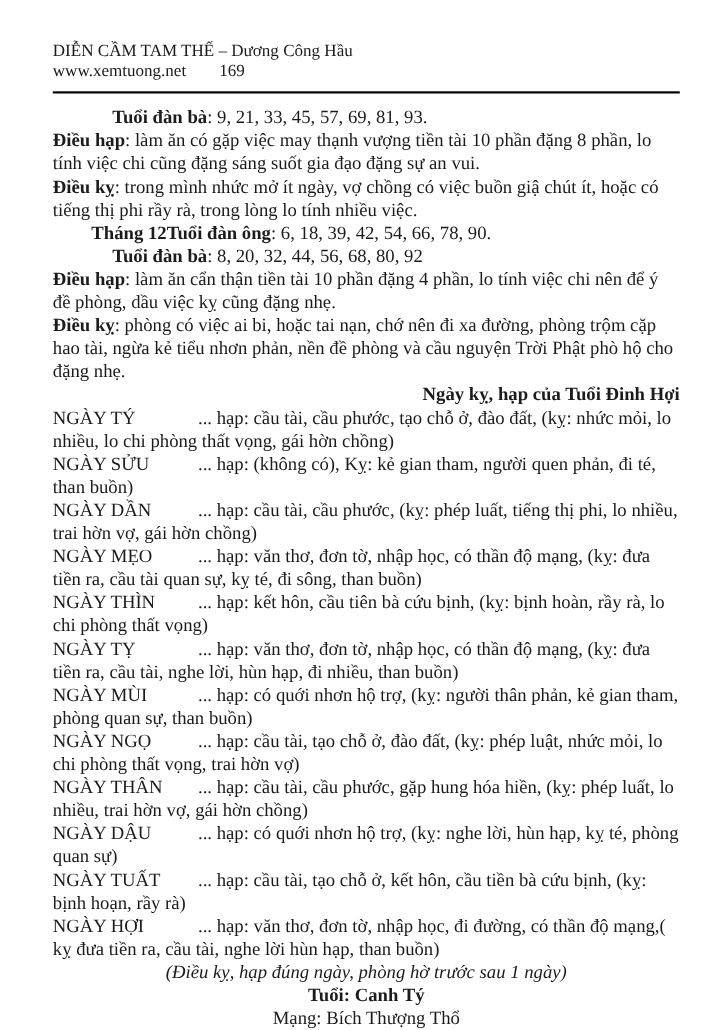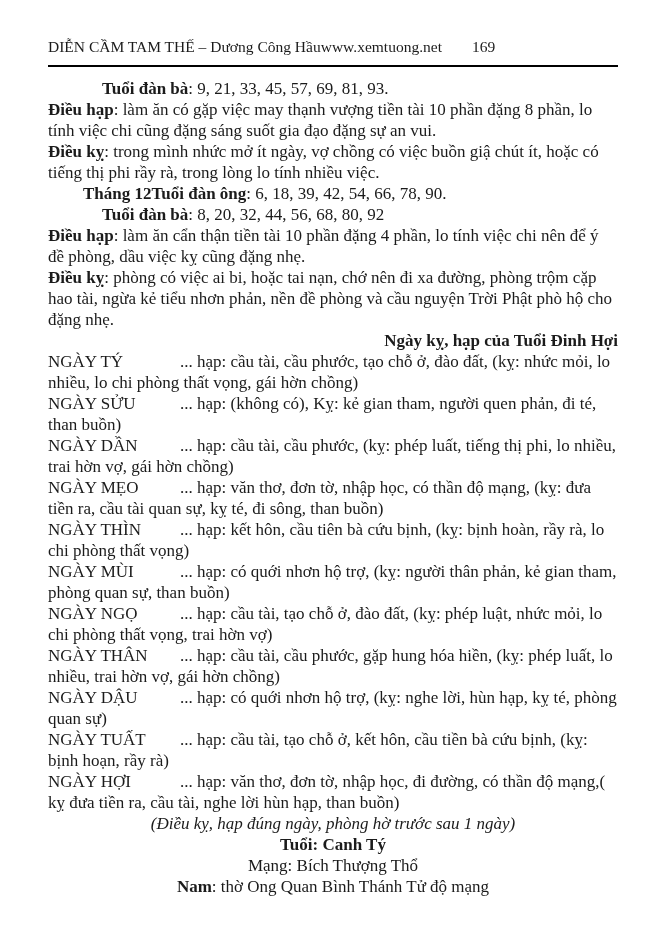--- a/index.html
+++ b/index.html
@@ -18,20 +18,21 @@
     box-sizing: border-box;
     width: 661px;
     height: 936px;
     padding: 38px 43px 0 48px;
   }
   .page-header {
     display: flex;
     align-items: baseline;
     font-size: 15.5px;
     line-height: 18px;
+    flex-direction: column;
   }
   .page-header .right {
     display: flex;
     align-items: baseline;
     gap: 30px;
   }
   .header-rule {
     border: none;
     border-top: 2px solid #000;
     margin: 9px 0 0 0;
@@ -97,20 +98,21 @@
     <p class="day-entry"><span class="day-name">NGÀY TÝ</span><span>...  hạp: cầu tài, cầu phước, tạo chỗ ở, đào đất, (kỵ: nhức mỏi, lo nhiều, lo chi phòng thất vọng, gái hờn chồng)</span></p>
 
     <p class="day-entry"><span class="day-name">NGÀY SỬU</span><span>...  hạp: (không có), Kỵ: kẻ gian tham, người quen phản, đi té, than buồn)</span></p>
 
     <p class="day-entry"><span class="day-name">NGÀY DẦN</span><span>...  hạp: cầu tài, cầu phước, (kỵ: phép luất, tiếng thị phi, lo nhiều, trai hờn vợ, gái hờn chồng)</span></p>
 
     <p class="day-entry"><span class="day-name">NGÀY  MẸO</span><span>...  hạp: văn thơ, đơn tờ, nhập học, có thần độ mạng, (kỵ: đưa tiền ra, cầu tài quan sự, kỵ té, đi sông, than buồn)</span></p>
 
     <p class="day-entry"><span class="day-name">NGÀY  THÌN</span><span>...  hạp: kết hôn, cầu tiên bà cứu bịnh, (kỵ: bịnh hoàn, rầy rà, lo chi phòng thất vọng)</span></p>
 
+    <p class="day-entry"><span class="day-name">NGÀY  TỴ</span><span>...  hạp: văn thơ, đơn tờ, nhập học, có thần độ mạng, (kỵ: đưa tiền ra, cầu tài, nghe lời, hùn hạp, đi nhiều, than buồn)</span></p>
 
     <p class="day-entry"><span class="day-name">NGÀY  MÙI</span><span>...  hạp: có quới nhơn hộ trợ, (kỵ: người thân phản, kẻ gian tham, phòng quan sự, than buồn)</span></p>
 
     <p class="day-entry"><span class="day-name">NGÀY  NGỌ</span><span>...  hạp: cầu tài, tạo chỗ ở, đào đất, (kỵ: phép luật, nhức mỏi, lo chi phòng thất vọng, trai hờn vợ)</span></p>
 
     <p class="day-entry"><span class="day-name">NGÀY  THÂN</span><span>...  hạp: cầu tài, cầu phước, gặp hung hóa hiền, (kỵ: phép luất, lo nhiều, trai hờn vợ, gái hờn chồng)</span></p>
 
     <p class="day-entry"><span class="day-name">NGÀY  DẬU</span><span>...  hạp: có quới nhơn hộ trợ, (kỵ: nghe lời, hùn hạp, kỵ té, phòng quan sự)</span></p>
 
     <p class="day-entry"><span class="day-name">NGÀY  TUẤT</span><span>...  hạp: cầu tài, tạo chỗ ở, kết hôn, cầu tiền bà cứu bịnh, (kỵ: bịnh hoạn, rầy rà)</span></p>

